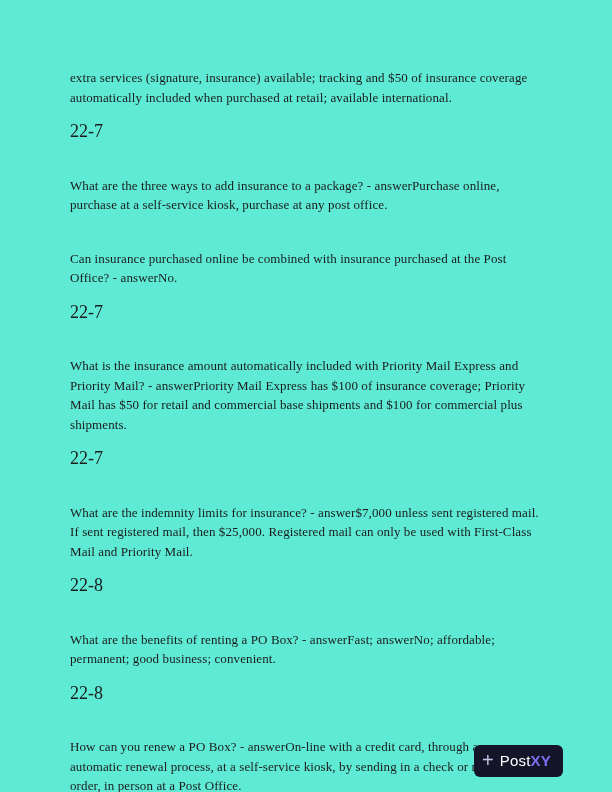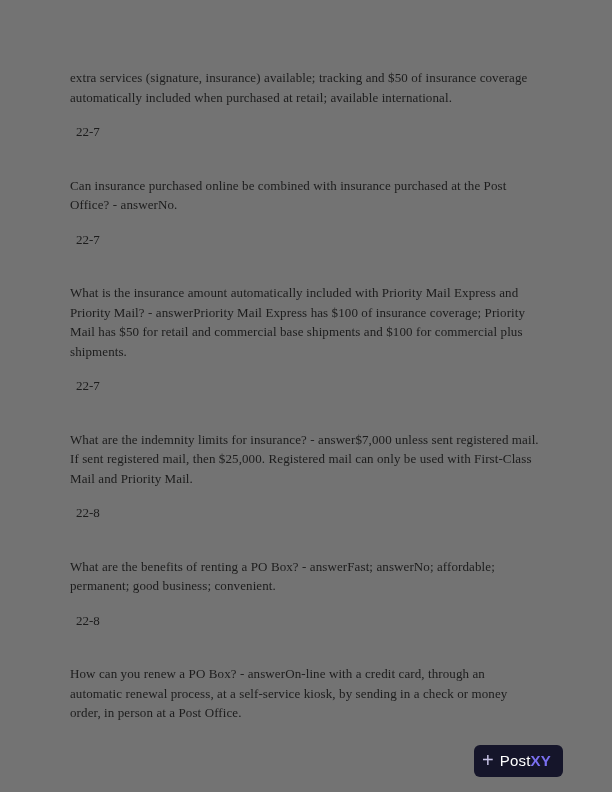--- a/index.html
+++ b/index.html
@@ -4,43 +4,43 @@
 <style>
   html, body {
     margin: 0;
     padding: 0;
     background: #ffffff;
   }
   .page {
     position: relative;
     width: 612px;
     height: 792px;
-    background: #737373;
+    background: #5eead4;
     overflow: hidden;
     font-family: "Liberation Serif", "DejaVu Serif", serif;
     color: #1c1c1c;
   }
   .content {
     position: absolute;
     top: 68px;
     left: 70px;
     width: 470px;
   }
   .block {
     margin: 0 0 34px 0;
   }
   .para {
     margin: 0 0 15px 0;
     font-size: 13px;
     line-height: 19.5px;
     letter-spacing: 0.1px;
   }
   .ref {
-    margin: 6px;
-    font-size: 13px;
+    margin: 0;
+    font-size: 18px;
     line-height: 19.5px;
   }
   .logo {
     position: absolute;
     right: 49px;
     bottom: 15px;
     height: 32px;
     padding: 0 12px 0 8px;
     background: #15152a;
     border-radius: 6px;
@@ -75,20 +75,21 @@
 
 <div class="page">
   <div class="content">
 
     <section class="block">
       <p class="para">extra services (signature, insurance) available; tracking and $50 of insurance coverage automatically included when purchased at retail; available international.</p>
       <p class="ref">22-7</p>
     </section>
 
     <section class="block">
+      <p class="para">What are the three ways to add insurance to a package? - answerPurchase online, purchase at a self-service kiosk, purchase at any post office.</p>
     </section>
 
     <section class="block">
       <p class="para">Can insurance purchased online be combined with insurance purchased at the Post Office? - answerNo.</p>
       <p class="ref">22-7</p>
     </section>
 
     <section class="block">
       <p class="para">What is the insurance amount automatically included with Priority Mail Express and Priority Mail? - answerPriority Mail Express has $100 of insurance coverage; Priority Mail has $50 for retail and commercial base shipments and $100 for commercial plus shipments.</p>
       <p class="ref">22-7</p>

